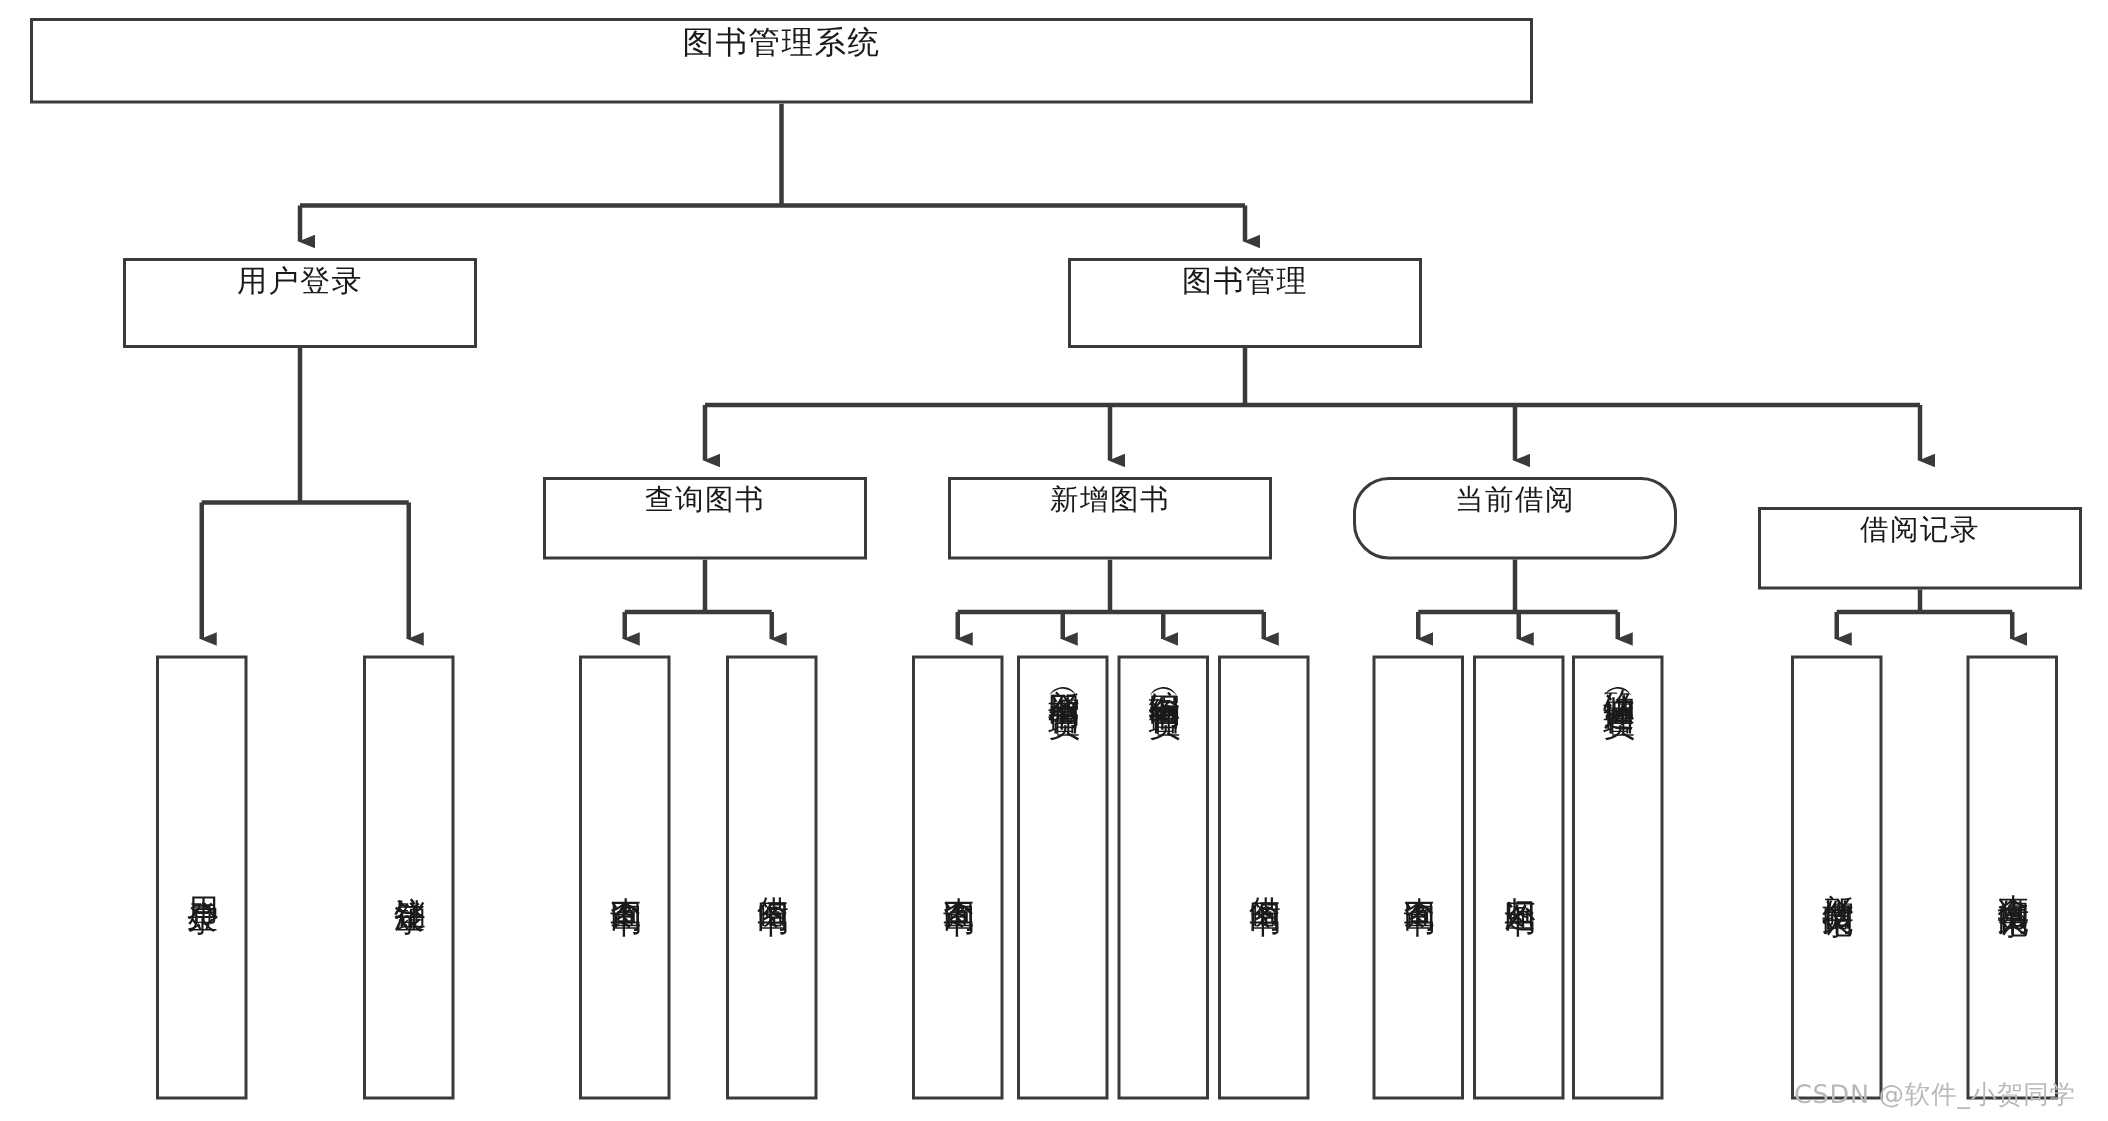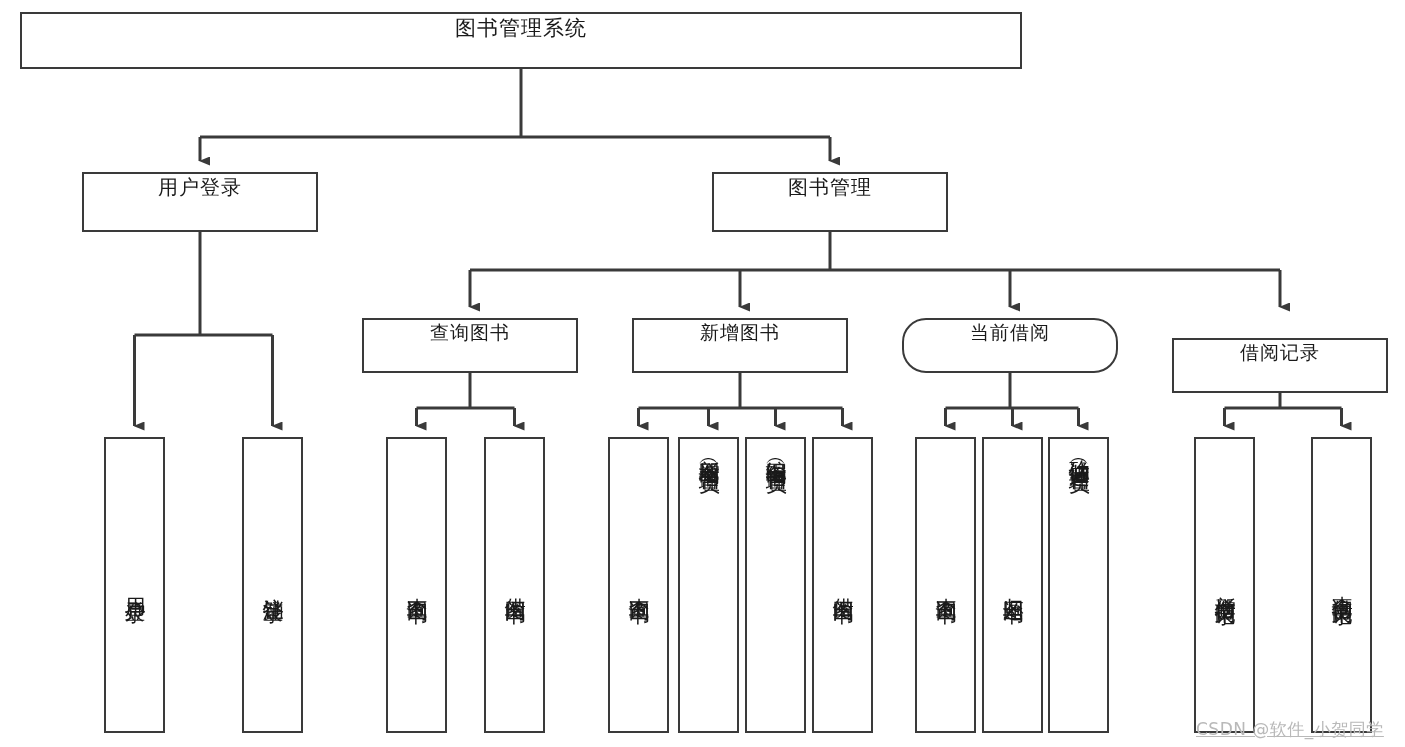--- a/index.html
+++ b/index.html
@@ -178,15 +178,15 @@
   <div class="node node-leaf" style="left: 1048px; top: 437px; width: 61px; height: 296px;">
     <span class="vtext">确认归还（管理员）</span>
   </div>
   <div class="node node-leaf centered" style="left: 1194px; top: 437px; width: 61px; height: 296px;">
     <span class="vtext">新增借阅记录</span>
   </div>
   <div class="node node-leaf centered" style="left: 1311px; top: 437px; width: 61px; height: 296px;">
     <span class="vtext">查询借阅记录</span>
   </div>
 
-  <div class="watermark" style="left:1196px; top:718px;text-decoration:underline;">CSDN @软件_小贺同学</div>
+  <div class="watermark" style="left:1196px; top:718px;">CSDN @软件_小贺同学</div>
 
 </div>
 
 </body></html>

